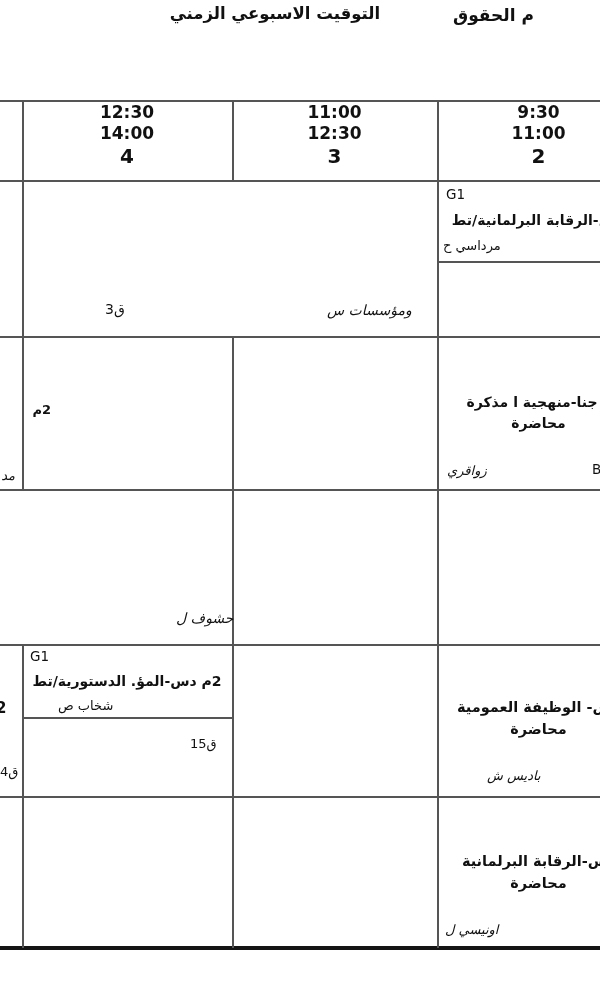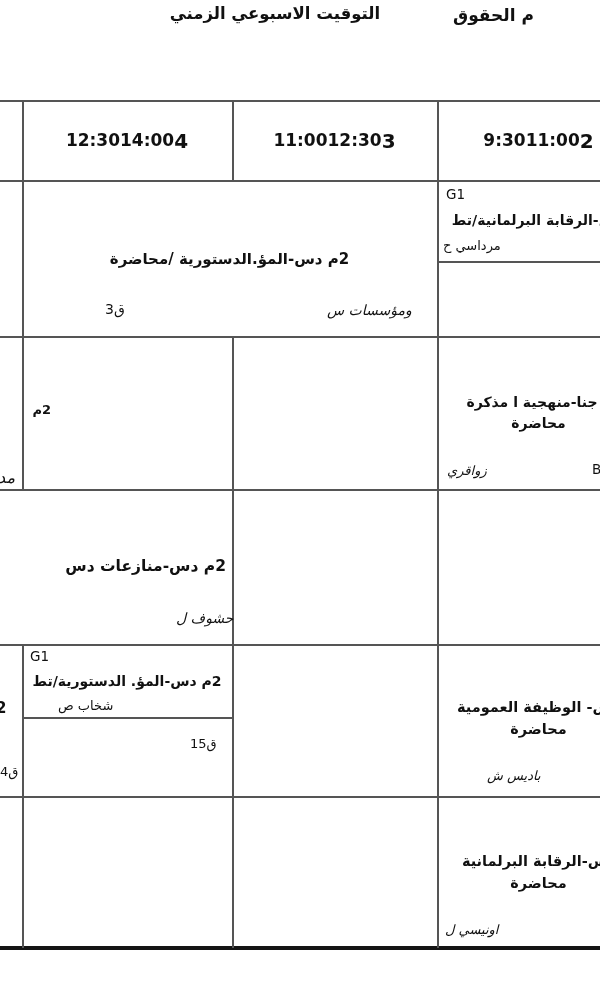--- a/index.html
+++ b/index.html
@@ -2,21 +2,21 @@
 <html lang="ar" dir="rtl"><head>
 <meta charset="utf-8">
 <style>
   html,body{margin:0;padding:0;background:#fff;}
   .screen{position:relative;width:600px;height:1000px;overflow:hidden;background:#ffffff;
           font-family:"DejaVu Sans",sans-serif;color:#111;}
   .t{position:absolute;white-space:nowrap;direction:rtl;}
   .b{font-weight:bold;}
   .i{font-style:italic;}
   .cx{position:absolute;display:flex;justify-content:center;white-space:nowrap;direction:rtl;}
-  .ccol{position:absolute;display:flex;flex-direction:row;align-items:center;justify-content:center;
+  .ccol{position:absolute;display:flex;flex-direction:column;align-items:center;
         direction:ltr;font-weight:bold;font-size:17px;line-height:1.25;}
   .ccol .num{font-size:20px;line-height:1.15;}
   .line{position:absolute;background:#555;}
   .lineh{height:2px;}
   .linev{width:2px;}
   .thick{height:4px;background:#151515;}
   .bigtitle{position:absolute;left:0;top:22px;width:600px;text-align:center;direction:rtl;
             font-family:"DejaVu Serif",serif;font-weight:bold;font-size:45px;line-height:1.5;}
 </style>
 </head>
@@ -54,43 +54,39 @@
     <span>11:00</span>
     <span>12:30</span>
     <span class="num">3</span>
   </div>
   <div class="ccol" style="left:437px;top:102px;width:203px;height:78px;">
     <span>9:30</span>
     <span>11:00</span>
     <span class="num">2</span>
   </div>
 
-  <div class="cx b" style="left:22px;top:250px;width:415px;font-size:15px;">
-      <span>2م دس-المؤ.الدستورية /محاضرة</span>
-    </div>
   <div class="t" style="left:85px;top:301px;font-size:14px;margin-left:20px;">ق3</div>
   <div class="t i" style="left:327px;top:302px;font-size:14px;">ومؤسسات س</div>
 
   <div class="t" style="left:446px;top:186px;font-size:13.5px;direction:ltr;">G1</div>
   <div class="cx b" style="left:437px;top:212px;width:203px;font-size:14px;">
       <span>دس-الرقابة البرلمانية/تط</span>
     </div>
   <div class="t" style="left:443px;top:238px;font-size:13px;">مرداسي ح</div>
 
   <div class="t b" style="left:0;top:402px;width:19px;overflow:hidden;font-size:13px;margin-left:32px;">2م</div>
-  <div class="t i" style="left:0;top:468px;width:15px;overflow:hidden;font-size:16px;">مد</div>
+  <div class="t i" style="left:0;top:468px;width:15px;overflow:hidden;font-size:13px;">مد</div>
 
   <div class="cx b" style="left:437px;top:392px;width:203px;font-size:14px;flex-direction:column;align-items:center;line-height:1.5;">
     <span>ر جنا-منهجية ا مذكرة</span>
     <span>محاضرة</span>
   </div>
   <div class="t i" style="left:447px;top:463px;font-size:13px;">زواقري</div>
   <div class="t" style="left:592px;top:461px;font-size:13.5px;direction:ltr;">B</div>
 
-  <div class="t b" style="left:0;top:557px;width:226px;text-align:right;font-size:15.5px;">2م دس-منازعات دس</div>
   <div class="t i" style="left:133px;top:610px;font-size:14px;margin-left:43px;">حشوف ل</div>
 
   <div class="t b" style="left:-4px;top:699px;font-size:15px;">2</div>
   <div class="t" style="left:0;top:764px;font-size:13px;">ق4</div>
 
   <div class="t" style="left:30px;top:648px;font-size:13.5px;direction:ltr;">G1</div>
   <div class="cx b" style="left:22px;top:673px;width:210px;font-size:14px;">
       <span>2م دس-المؤ. الدستورية/تط</span>
     </div>
   <div class="t" style="left:58px;top:698px;font-size:13px;">شخاب ص</div>

